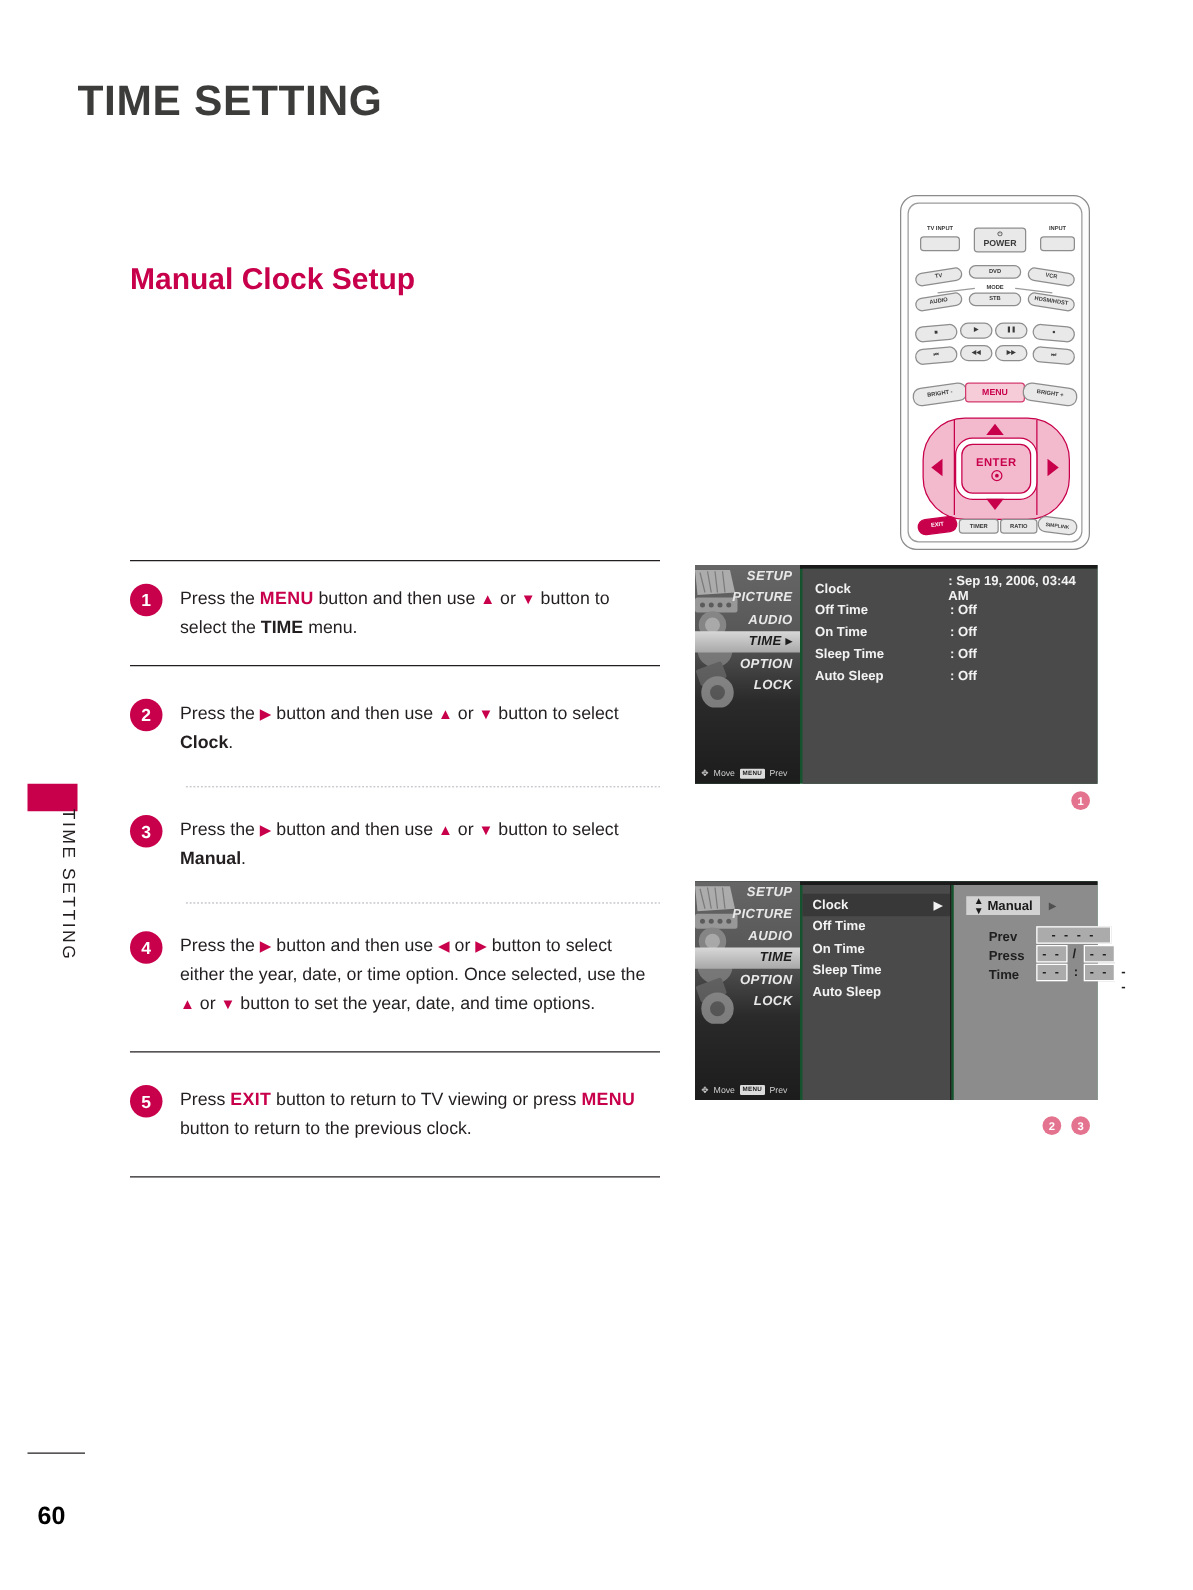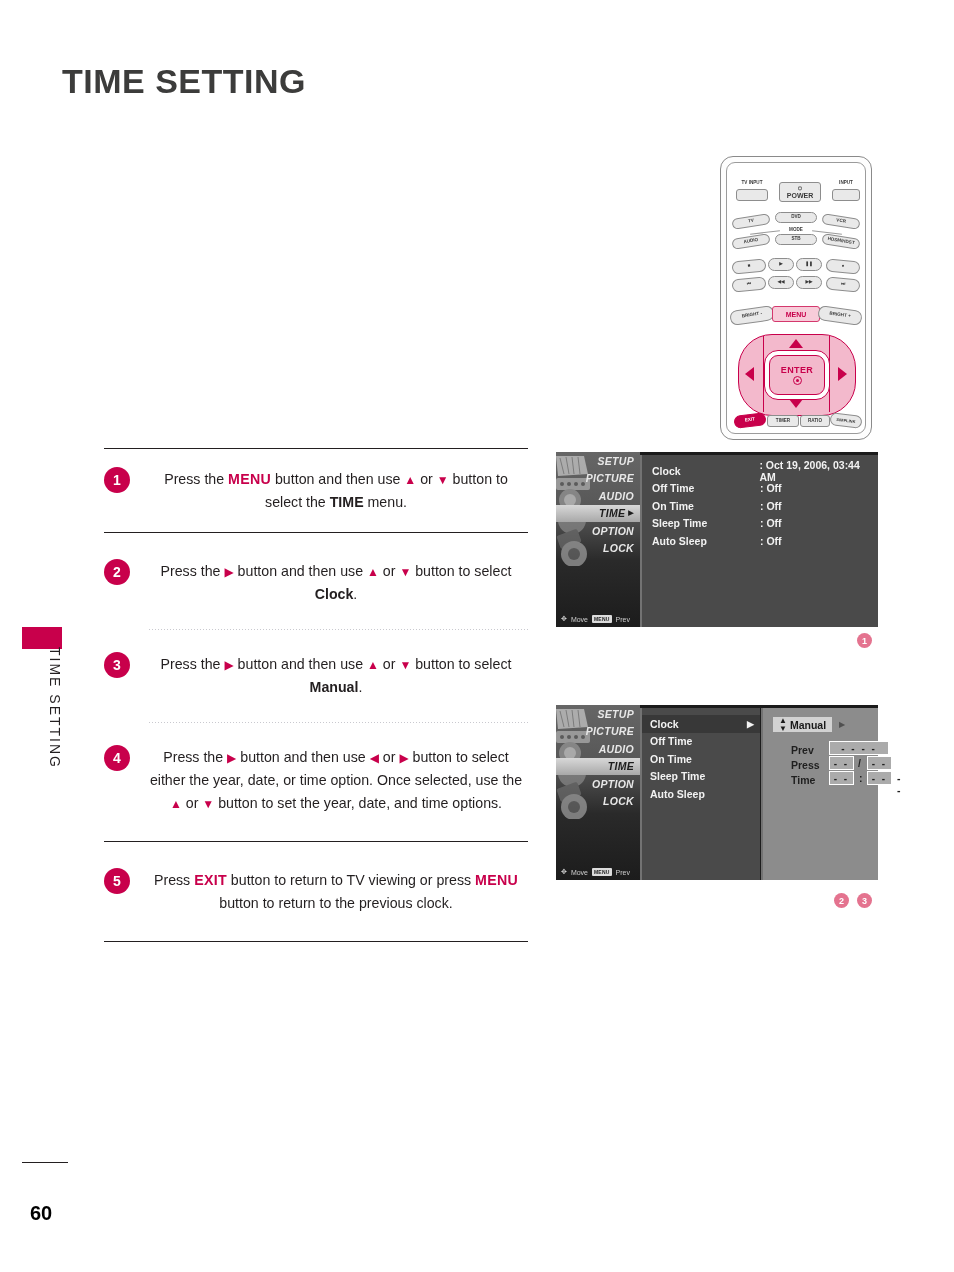--- a/index.html
+++ b/index.html
@@ -55,21 +55,20 @@
   .step{display:flex;align-items:flex-start;}
   .badge{
     flex:0 0 auto;width:26px;height:26px;border-radius:50%;
     background:#c8004b;color:#fff;font-size:14px;font-weight:bold;
     display:flex;align-items:center;justify-content:center;
     margin-right:14px;
   }
   .step-text{
     font-size:14.2px;line-height:1.62;color:#231f20;
     padding-top:1px;
-    text-align:center;
   }
   .k{color:#c8004b;font-weight:bold;letter-spacing:0.3px;}
   .b{font-weight:bold;}
   .ar{color:#c8004b;font-size:12px;line-height:1;}
 
   
   .sp-a{height:18px;}
   .sp-b{height:26px;}
   .sp-c{height:22px;}
 
@@ -133,21 +132,21 @@
     background:#c8004b;border-radius:50%;
   }
   .tri{width:0;height:0;position:absolute;}
   .tri-up{border-left:7px solid transparent;border-right:7px solid transparent;border-bottom:9px solid #c8004b;}
   .tri-dn{border-left:7px solid transparent;border-right:7px solid transparent;border-top:9px solid #c8004b;}
   .tri-lf{border-top:7px solid transparent;border-bottom:7px solid transparent;border-right:9px solid #c8004b;}
   .tri-rt{border-top:7px solid transparent;border-bottom:7px solid transparent;border-left:9px solid #c8004b;}
   .pad-div{position:absolute;background:#c8004b;}
 
   
-  .osd{position:absolute;background:#737373;}
+  .osd{position:absolute;background:#14532d;}
   .osd-top{
     position:absolute;left:0;top:0;right:0;height:3px;background:#1b1b1b;
   }
   .osd-side{
     position:absolute;left:0;top:0;width:84px;bottom:0;
     background:linear-gradient(180deg,#666 0%,#565656 35%,#2a2a2a 62%,#1c1c1c 100%);
     overflow:hidden;
   }
   .osd-side .glyphs{
     position:absolute;left:-2px;top:2px;width:88px;height:112px;opacity:.85;
@@ -221,20 +220,21 @@
 </head>
 <body>
 
 <div class="page">
 
   <div class="page-title">TIME SETTING</div>
 
   <div class="edge-tab"></div>
   <div class="edge-label">TIME SETTING</div>
 
+  <div class="section-heading">Manual Clock Setup</div>
 
   <div class="steps">
     <hr class="rule-solid">
     <div class="sp-a"></div>
     <div class="step">
       <div class="badge">1</div>
       <div class="step-text"><span>Press the </span><span class="k">MENU</span><span> button and then use </span><span class="ar">▲</span><span> or </span><span class="ar">▼</span><span> button to select the </span><span class="b">TIME</span><span> menu.</span></div>
     </div>
     <div class="sp-a"></div>
     <hr class="rule-solid">
@@ -363,21 +363,21 @@
       <div class="osd-foot">
         <span style="font-size:7px;">✥</span>
         <span>Move</span>
         <span class="menu-chip">MENU</span>
         <span>Prev</span>
       </div>
     </div>
     <div class="osd-body" style="padding:7px 0 0 10px;">
       <div class="osd-row">
         <span class="nm">Clock</span>
-        <span class="vl">: Oct 19, 2006, 03:44 AM</span>
+        <span class="vl">: Sep 19, 2006, 03:44 AM</span>
       </div>
       <div class="osd-row">
         <span class="nm">Off Time</span>
         <span class="vl">: Off</span>
       </div>
       <div class="osd-row">
         <span class="nm">On Time</span>
         <span class="vl">: Off</span>
       </div>
       <div class="osd-row">

